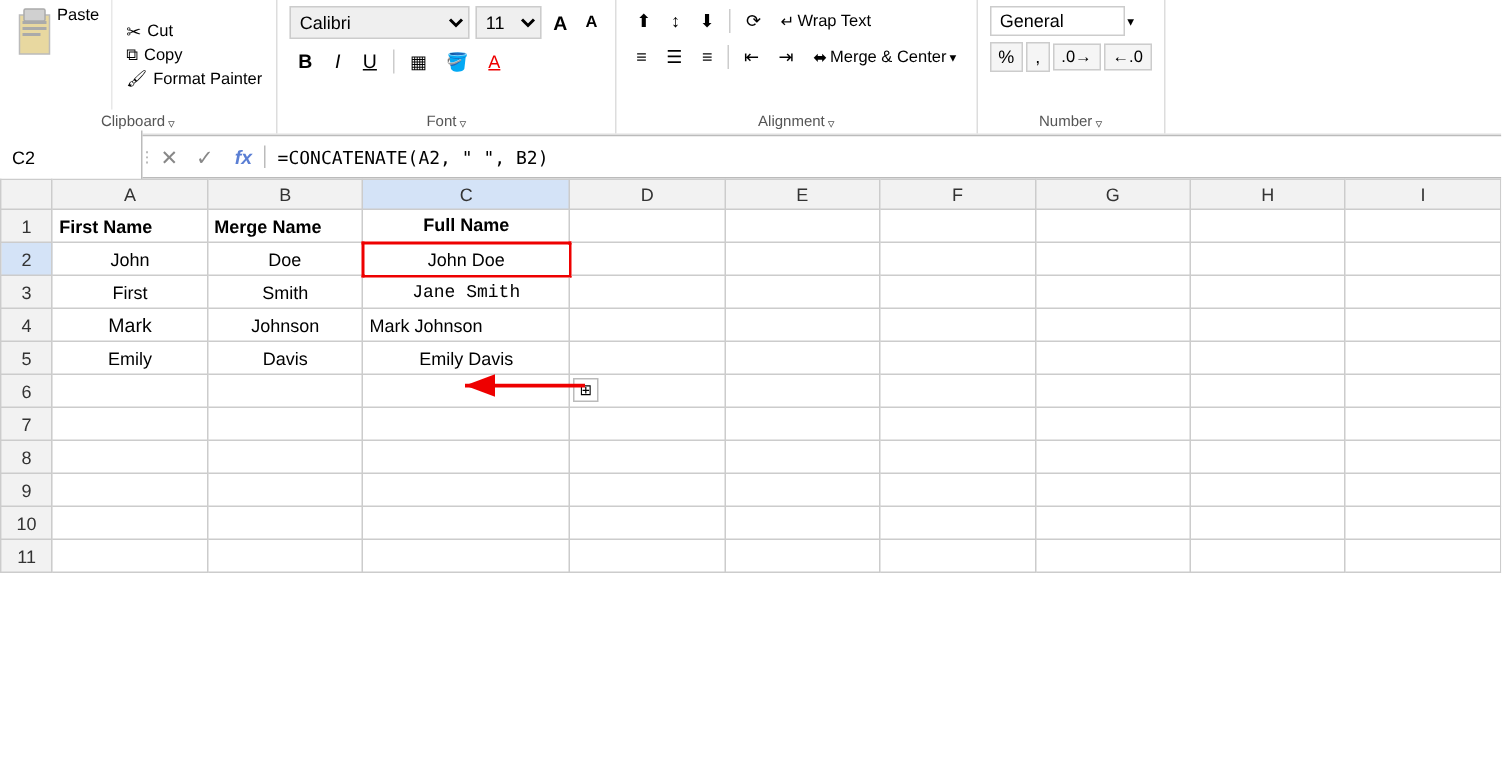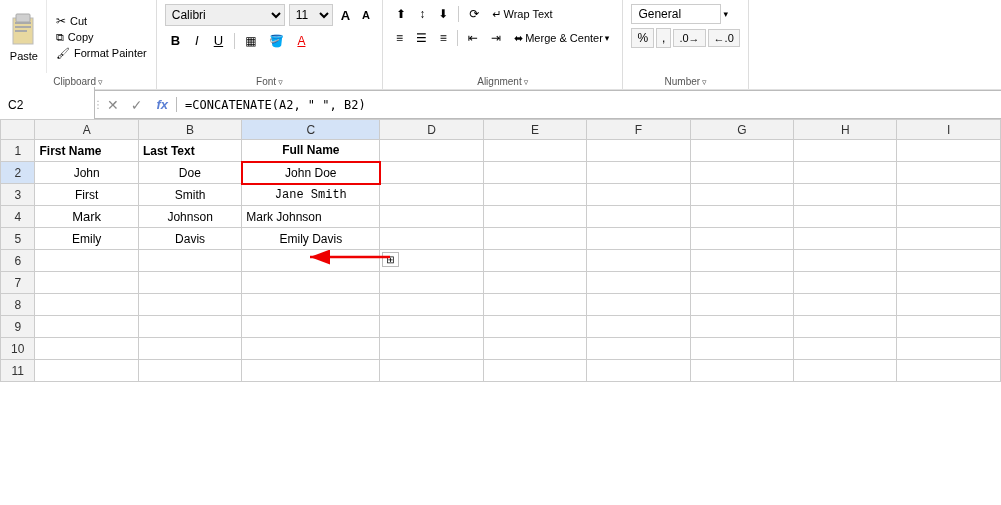--- a/index.html
+++ b/index.html
@@ -11,21 +11,21 @@
 <body>
 
 <div style="width:1001px;height:505px;overflow:hidden;background:#fff;">
 
   <div style="background:#fff;border-bottom:1px solid #bbb;">
     <div style="display:flex;align-items:stretch;min-height:90px;border-bottom:1px solid #e0e0e0;">
 
       <div style="display:flex;flex-direction:column;border-right:1px solid #ddd;padding-bottom:16px;position:relative;min-width:90px;">
         <div style="display:flex;align-items:stretch;flex:1;">
 
-          <div style="display:flex;flex-direction:column;align-items:flex-end;justify-content:center;padding:4px 8px;cursor:pointer;min-width:46px;border-right:1px solid #e8e8e8;">
+          <div style="display:flex;flex-direction:row;align-items:flex-start;justify-content:center;padding:4px 8px;cursor:pointer;min-width:46px;border-right:1px solid #e8e8e8;">
             <svg width="30" height="38" viewBox="0 0 30 38">
               <rect x="5" y="6" width="20" height="26" fill="#e8d8a0" stroke="#bbb" stroke-width="1"></rect>
               <rect x="8" y="2" width="14" height="8" rx="1" fill="#d0d0d0" stroke="#aaa" stroke-width="1"></rect>
               <rect x="7" y="10" width="16" height="2" fill="#aaa"></rect>
               <rect x="7" y="14" width="16" height="2" fill="#aaa"></rect>
               <rect x="7" y="18" width="12" height="2" fill="#aaa"></rect>
             </svg>
             <span style="font-size:11px;">Paste</span>
           </div>
 
@@ -166,21 +166,21 @@
           <th style="background:#f2f2f2;border:1px solid #ccc;text-align:center;font-size:12px;font-weight:normal;color:#333;height:20px;cursor:pointer;">G</th>
           <th style="background:#f2f2f2;border:1px solid #ccc;text-align:center;font-size:12px;font-weight:normal;color:#333;height:20px;cursor:pointer;">H</th>
           <th style="background:#f2f2f2;border:1px solid #ccc;text-align:center;font-size:12px;font-weight:normal;color:#333;height:20px;cursor:pointer;">I</th>
         </tr>
       </thead>
       <tbody>
 
         <tr>
           <td style="background:#f2f2f2;border:1px solid #ccc;text-align:center;font-size:12px;color:#333;height:22px;font-weight:normal;cursor:pointer;">1</td>
           <td style="border:1px solid #ccc;font-size:12px;padding:0 4px;height:22px;font-weight:bold;">First Name</td>
-          <td style="border:1px solid #ccc;font-size:12px;padding:0 4px;height:22px;font-weight:bold;">Last Text</td>
+          <td style="border:1px solid #ccc;font-size:12px;padding:0 4px;height:22px;font-weight:bold;">Merge Name</td>
           <td style="border:1px solid #ccc;font-size:12px;padding:0 4px;height:22px;font-weight:bold;text-align:center;">Full Name</td>
           <td style="border:1px solid #ccc;font-size:12px;padding:0 4px;height:22px;"></td>
           <td style="border:1px solid #ccc;font-size:12px;padding:0 4px;height:22px;"></td>
           <td style="border:1px solid #ccc;font-size:12px;padding:0 4px;height:22px;"></td>
           <td style="border:1px solid #ccc;font-size:12px;padding:0 4px;height:22px;"></td>
           <td style="border:1px solid #ccc;font-size:12px;padding:0 4px;height:22px;"></td>
           <td style="border:1px solid #ccc;font-size:12px;padding:0 4px;height:22px;"></td>
         </tr>
 
         <tr>

